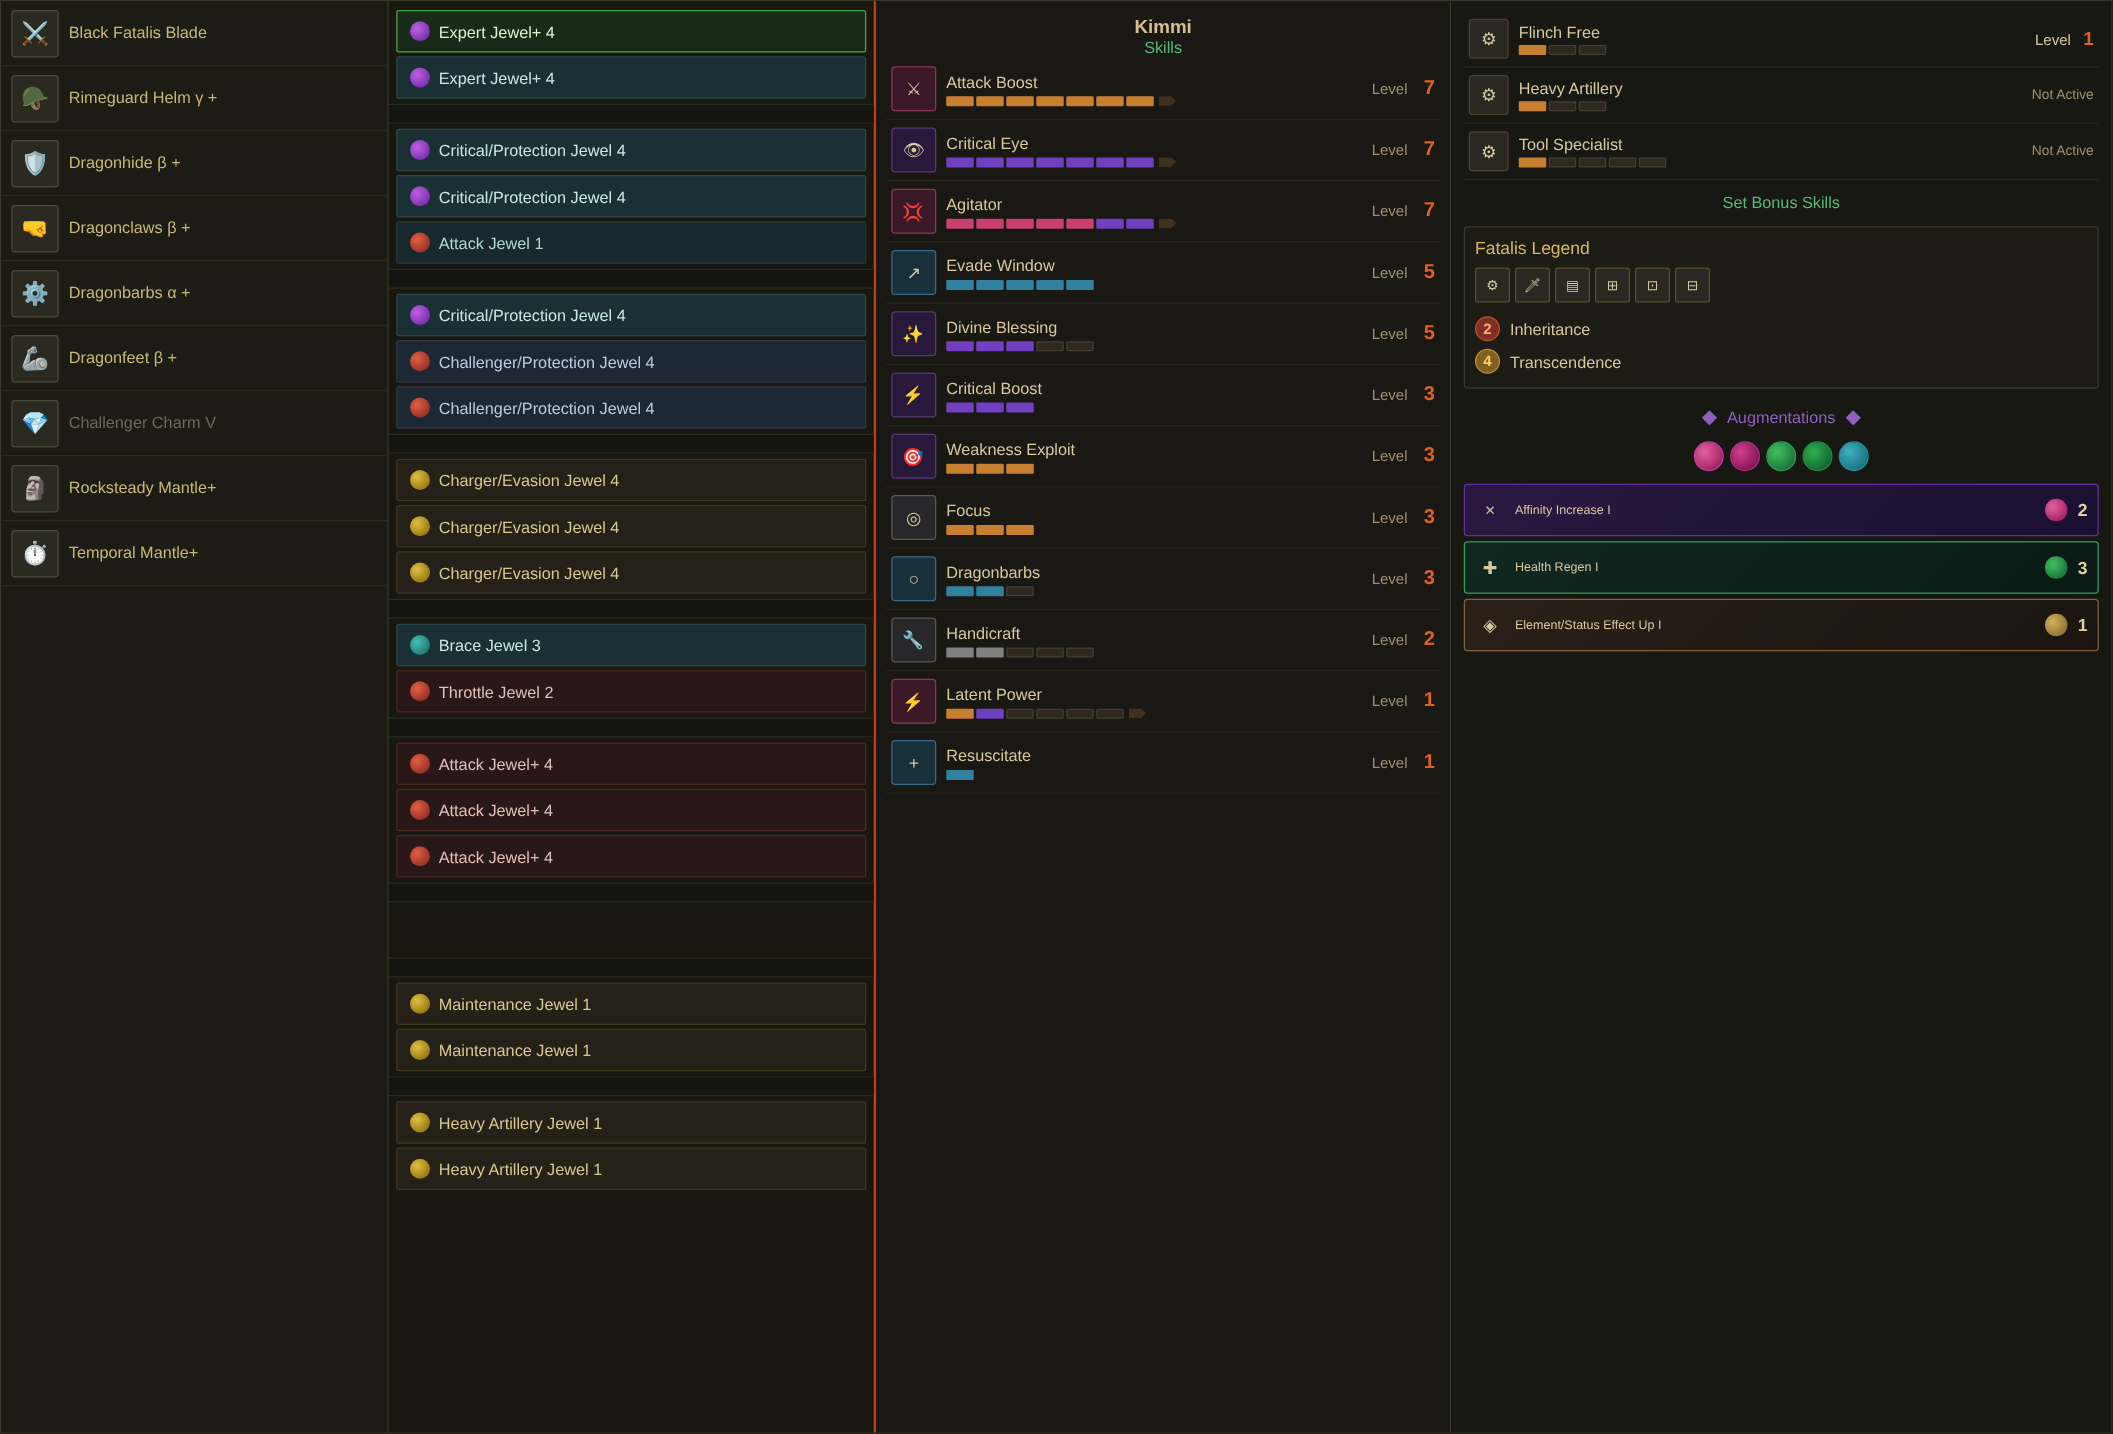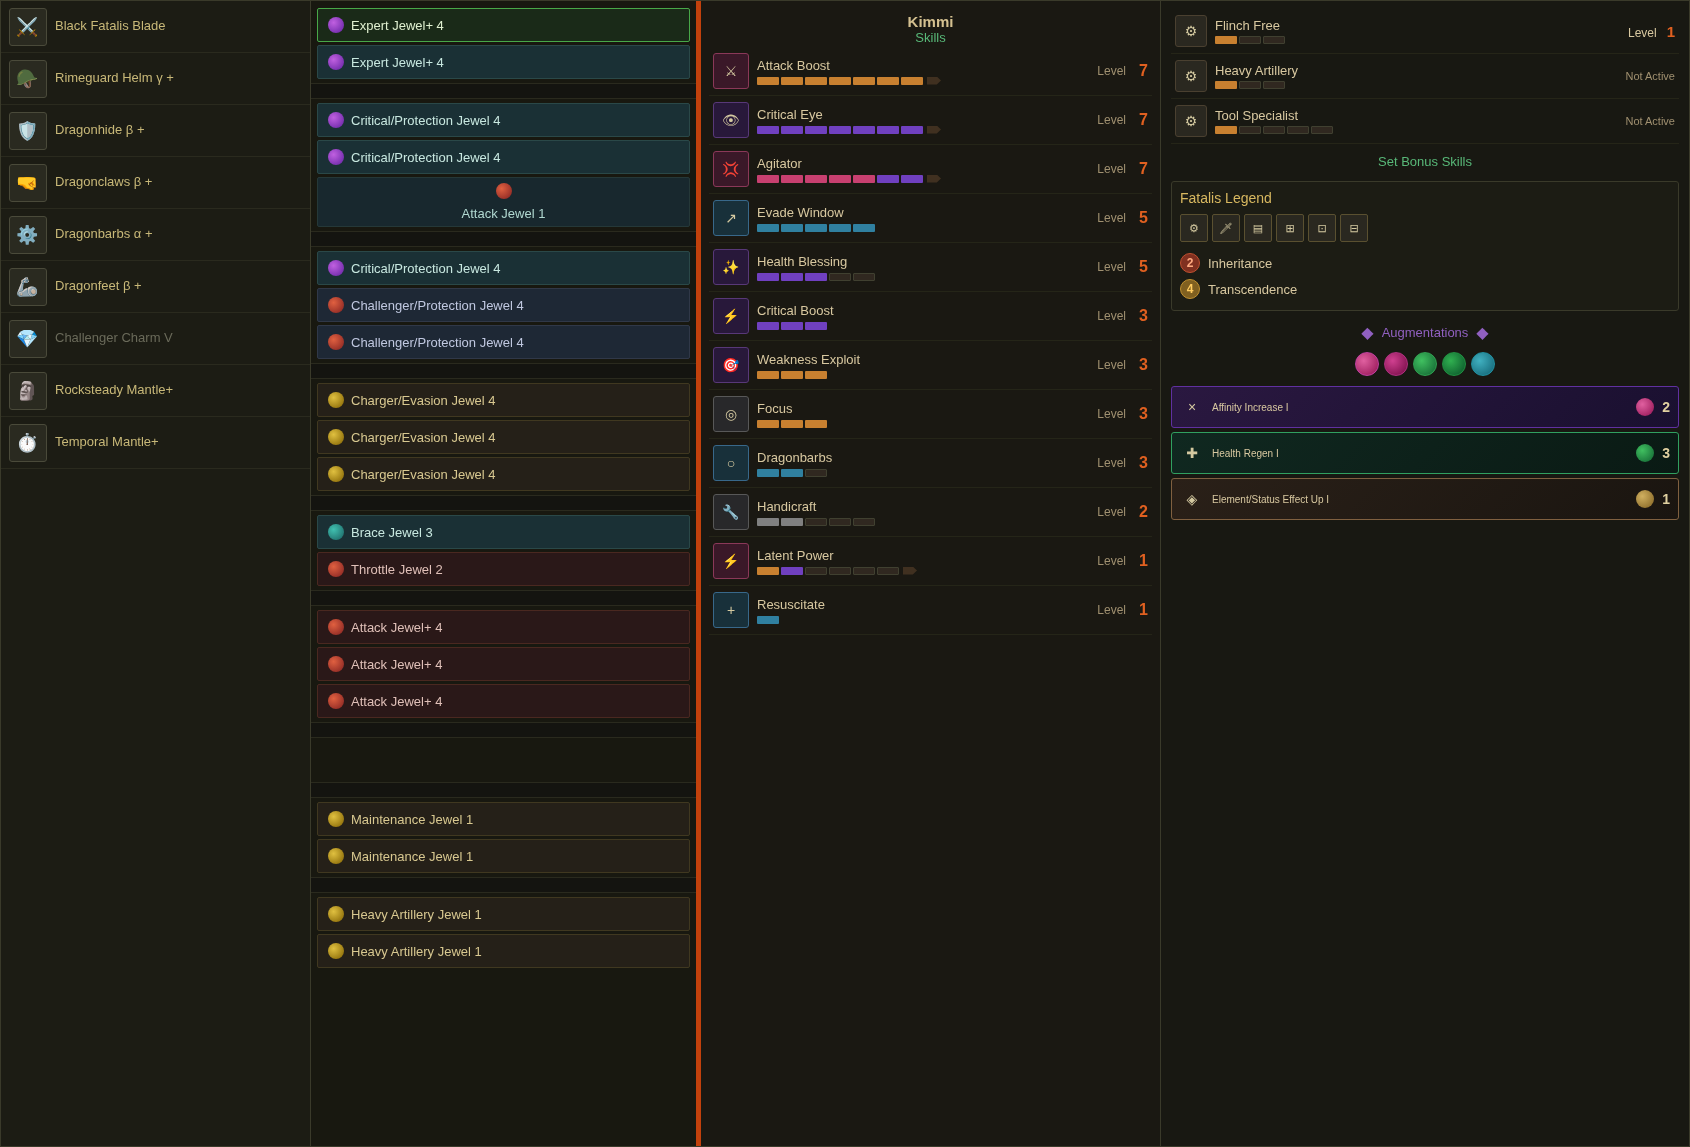--- a/index.html
+++ b/index.html
@@ -55,21 +55,21 @@
       line-height: 1.3;
     }
 
     .equip-name.dimmed {
       color: #6a6a5a;
     }
 
     
     .jewel-panel {
       background: #181810;
-      border-right: 5px solid #c2410c;
+      border-right: 2px solid #c2410c;
       overflow-y: auto;
       padding: 4px 6px;
     }
 
     .jewel-item {
       margin: 3px 0;
       padding: 5px 10px;
       border-radius: 2px;
       font-size: 13px;
       display: flex;
@@ -87,21 +87,20 @@
     .jewel-item.teal {
       background: #1a3035;
       color: #c8e8e0;
       border: 1px solid #2a4848;
     }
 
     .jewel-item.dark-teal {
       background: #18282e;
       color: #b0d8d0;
       border: 1px solid #253838;
-      flex-direction: column;
     }
 
     .jewel-item.purple-teal {
       background: #1e2835;
       color: #c0c8e0;
       border: 1px solid #303848;
     }
 
     .jewel-item.gold-teal {
       background: #252018;
@@ -677,21 +676,21 @@
             </div>
           </div>
           <div class="skill-level">
             <span class="level-label">Level</span>
             <span class="level-num">5</span>
           </div>
         </div>
         <div class="skill-row">
           <div class="skill-icon purple">✨</div>
           <div class="skill-info">
-            <div class="skill-name">Health Blessing</div>
+            <div class="skill-name">Divine Blessing</div>
             <div class="skill-bars">
               <div class="bar-segment bar-filled-purple"></div>
               <div class="bar-segment bar-filled-purple"></div>
               <div class="bar-segment bar-filled-purple"></div>
               <div class="bar-segment bar-empty"></div>
               <div class="bar-segment bar-empty"></div>
             </div>
           </div>
           <div class="skill-level">
             <span class="level-label">Level</span>

